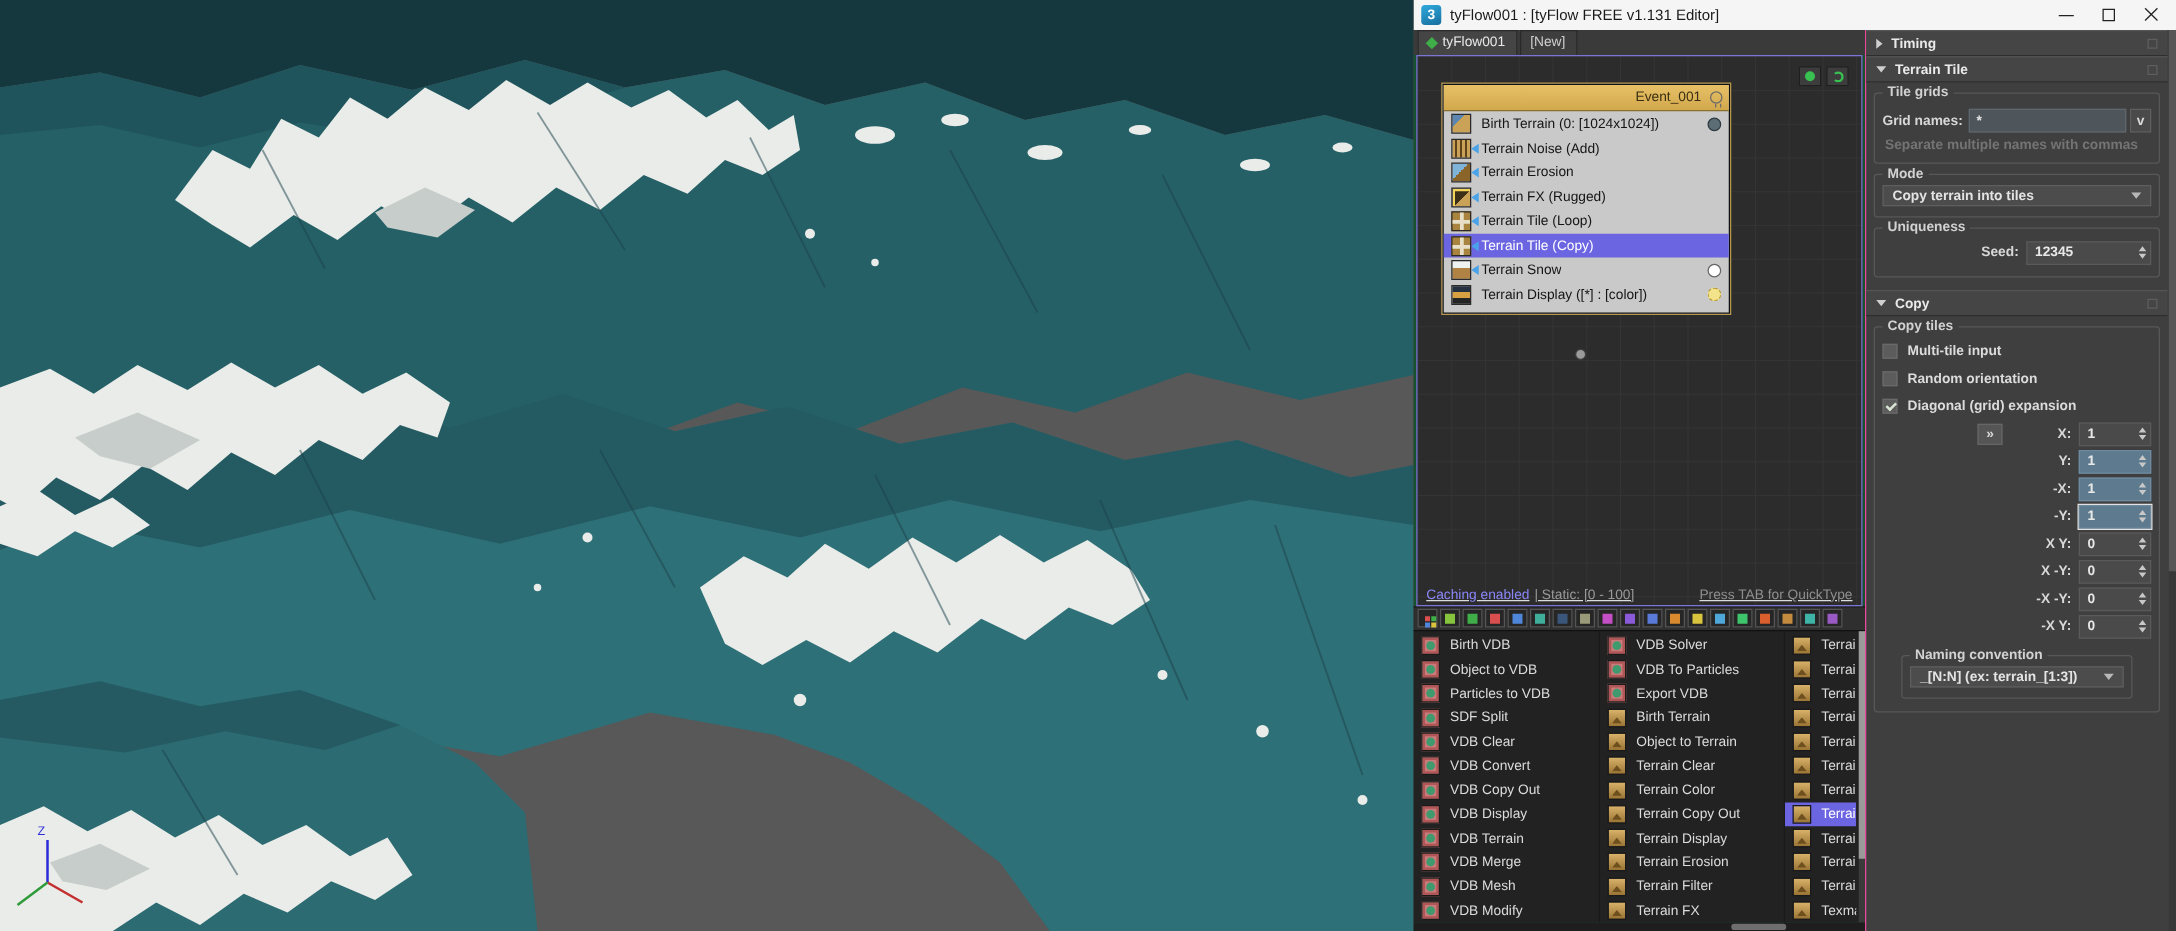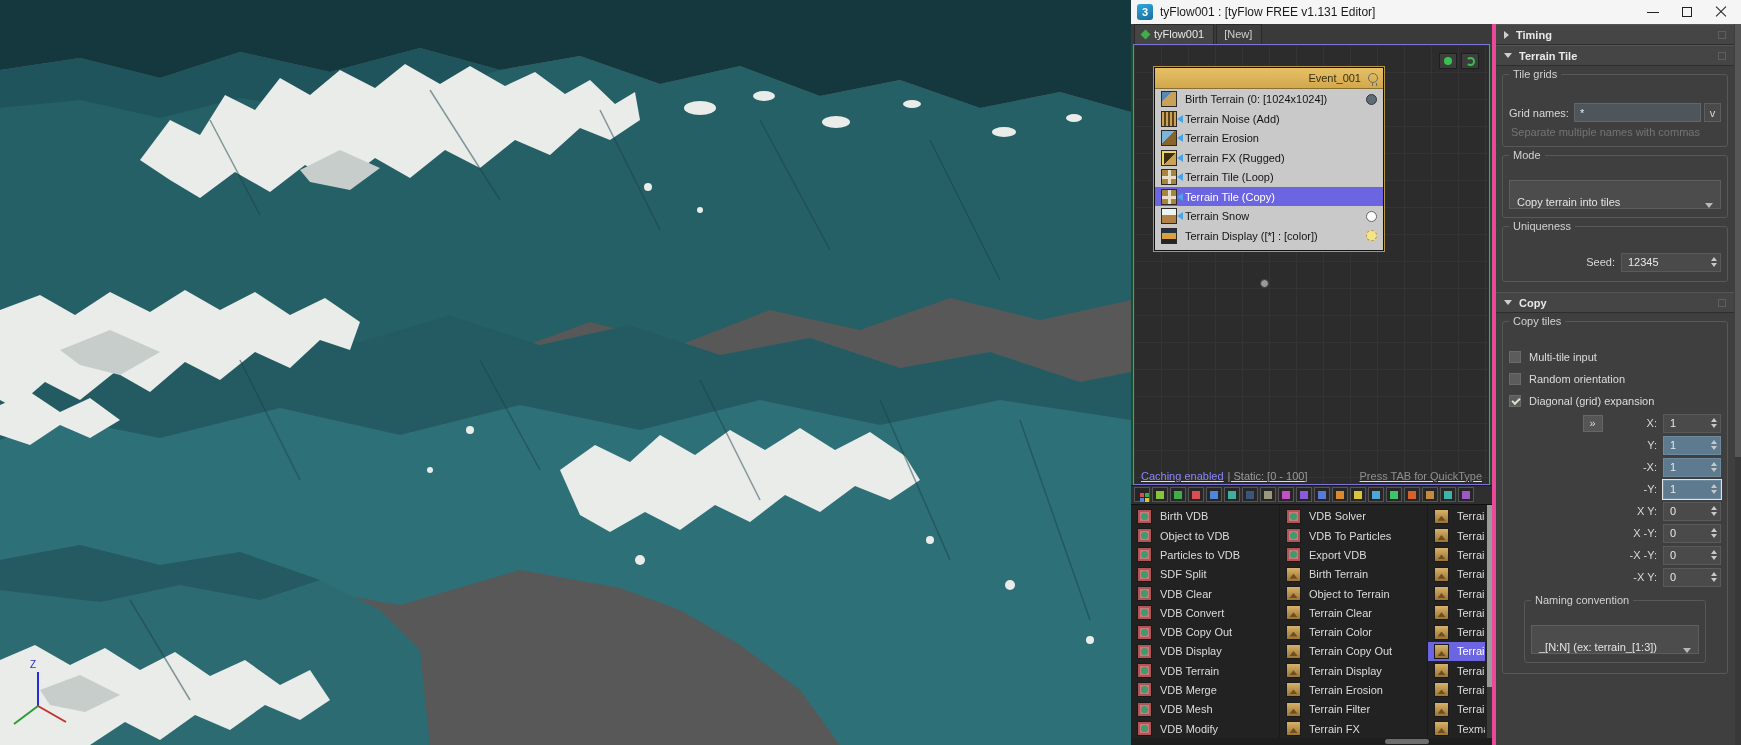--- a/index.html
+++ b/index.html
@@ -86,36 +86,36 @@
   .oico.vdb { background:#c97a7a; box-shadow:inset 0 0 0 2px #b05656; }
   .oico.vdb::after { content:''; display:block; width:7px; height:7px; margin:3px auto; background:#3f9a6e; border-radius:50%; }
   .oico.ter { background:linear-gradient(#d8b269,#9a7434); }
   .oico.ter::after { content:''; display:block; width:8px; height:5px; margin:6px auto 0; background:#6e4f1d; clip-path:polygon(0 100%,50% 0,100% 100%); }
   .vscroll { position:absolute; right:0; top:0; bottom:0; width:5px; background:#3a3a3a; }
   .vscroll i { display:block; width:5px; height:78%; background:#9a9a9a; }
   .hscroll { height:7px; background:#1e1e1e; position:relative; }
   .hscroll i { position:absolute; left:254px; width:44px; top:1px; bottom:1px; background:#6e6e6e; border-radius:3px; }
 
   
-  .params { width:249px; background:#3f3f3f; border-left:4px solid #ec4899; position:relative; padding-right:7px; }
+  .params { width:249px; background:#3f3f3f; border-left:1px solid #ec4899; position:relative; padding-right:7px; }
   .pscroll { position:absolute; right:0; top:0; bottom:0; width:6px; background:#383838; }
   .pscroll i { display:block; width:6px; height:60%; background:#565656; }
   .rollout { height:21px; background:#454545; border-top:1px solid #555; border-bottom:1px solid #2e2e2e; display:flex; align-items:center; padding:0 8px; font-weight:bold; color:#eaeaea; cursor:pointer; }
   .arr { width:0; height:0; margin-right:7px; }
   .arr.right { border-top:4px solid transparent; border-bottom:4px solid transparent; border-left:5px solid #cfcfcf; }
   .arr.down { border-left:4px solid transparent; border-right:4px solid transparent; border-top:5px solid #cfcfcf; }
   .rollico { margin-left:auto; width:8px; height:8px; border:1px solid #5e5e5e; }
-  .group { border:1px solid #585858; border-radius:3px; margin:8px 6px; padding:24px 6px 8px; position:relative; }
+  .group { border:1px solid #585858; border-radius:3px; margin:8px 6px; padding:8px 6px 8px; position:relative;font-weight:bold; }
   .group-legend { position:absolute; top:-7px; left:6px; background:#3f3f3f; padding:0 4px; color:#d2d2d2; }
   .frow { display:flex; align-items:center; margin:4px 0; }
   .flabel { color:#d8d8d8; margin-right:5px; }
   .tfield { flex:1; height:19px; background:#4e565c; border:1px solid #5f676d; color:#e8e8e8; display:flex; align-items:center; padding:0 5px; cursor:text; }
   .sqbtn { width:17px; height:19px; margin-left:3px; background:#4a4a4a; border:1px solid #5e5e5e; color:#d8d8d8; display:flex; align-items:center; justify-content:center; cursor:pointer; }
   .hint { color:#747474; margin:2px 2px 0; }
-  .dd { height:29px; background:#4c4c4c; border:1px solid #5e5e5e; display:flex; align-items:flex-end; padding:0 7px; color:#e4e4e4; cursor:pointer; }
+  .dd { height:17px; background:#4c4c4c; border:1px solid #5e5e5e; display:flex; align-items:center; padding:0 7px; color:#e4e4e4; cursor:pointer; }
   .dd .caret { margin-left:auto; width:0; height:0; border-left:4px solid transparent; border-right:4px solid transparent; border-top:5px solid #b8b8b8; }
   .spinfield { width:100px; height:19px; background:#4a4a4a; border:1px solid #5a5a5a; display:flex; align-items:center; color:#e8e8e8; cursor:text; }
   .spinfield .val { flex:1; padding:0 6px; }
   .spinner { width:13px; display:flex; flex-direction:column; align-items:center; gap:2px; cursor:pointer; }
   .spinner b { width:0; height:0; border-left:3px solid transparent; border-right:3px solid transparent; }
   .spinner b.up { border-bottom:4px solid #c8c8c8; }
   .spinner b.dn { border-top:4px solid #c8c8c8; }
   .cbrow { display:flex; align-items:center; gap:8px; height:22px; cursor:pointer; }
   .cb { width:12px; height:12px; background:#5c5c5c; border:1px solid #6a6a6a; position:relative; flex:0 0 12px; }
   .cb.checked::after { content:''; position:absolute; left:2px; top:2px; width:6px; height:3px; border-left:2px solid #d8e4d4; border-bottom:2px solid #d8e4d4; transform:rotate(-45deg); }

